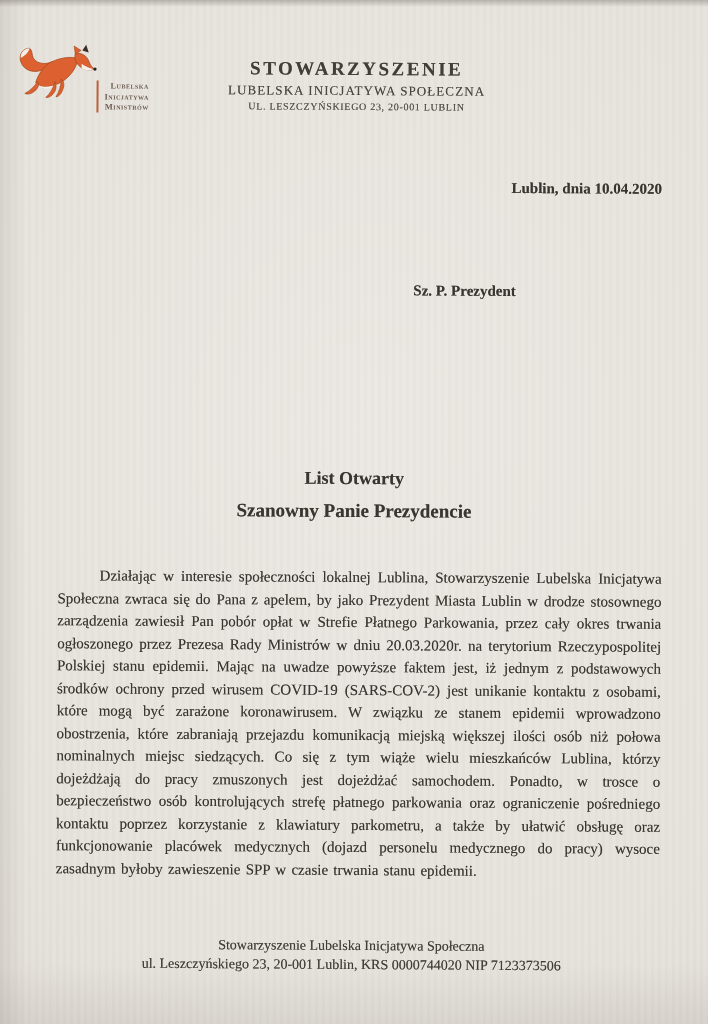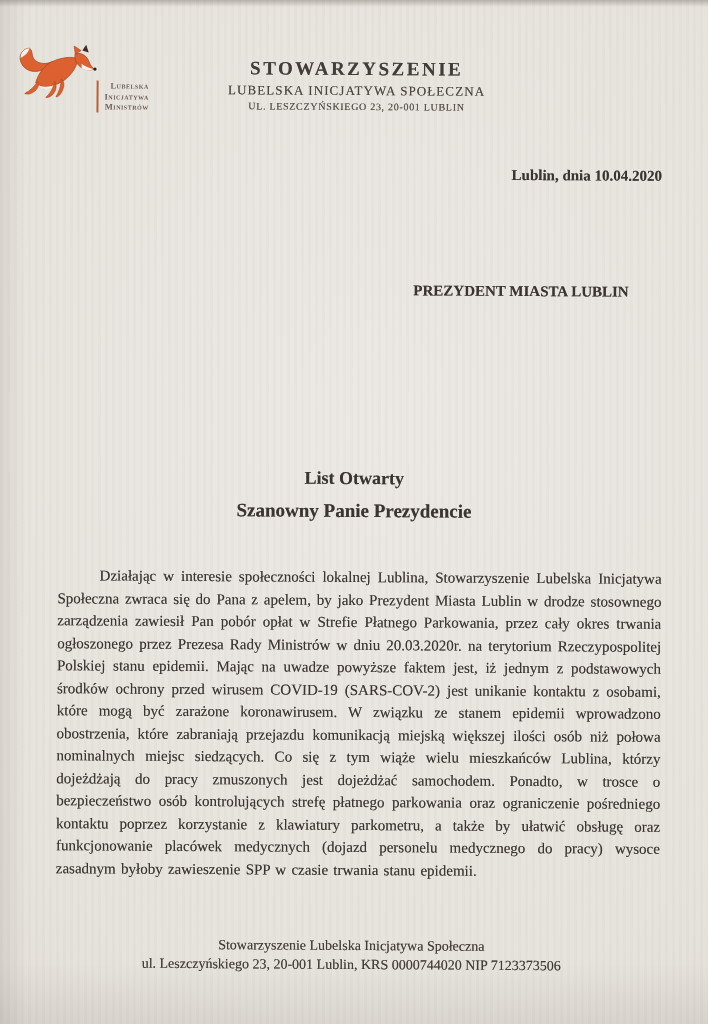--- a/index.html
+++ b/index.html
@@ -42,21 +42,21 @@
   .org-block { position: absolute; left: 0; top: 58px; width: 708px; text-align: center; }
   .org-name {
     font-size: 19px; font-weight: bold; letter-spacing: 2.5px;
     color: #423d38;
   }
   .org-subtitle { font-size: 13px; letter-spacing: 1.1px; margin-top: 3px; color: #4a453f; }
   .org-address  { font-size: 10px; letter-spacing: 0.7px; margin-top: 2px; color: #544e48; }
 
   
   .dateline {
-    position: absolute; top: 166px; right: 48px;
+    position: absolute; top: 179px; right: 48px;
     font-size: 15px; font-weight: bold;
   }
 
   
   .addressee { position: absolute; left: 412px; top: 281px; font-size: 15px; line-height: 18.6px; }
   .addr-bold { font-weight: bold; }
   .addr-italic { font-style: italic; font-weight: normal; }
 
   
   .title1 {
@@ -125,21 +125,21 @@
       <div class="org-block">
         <div class="org-name">STOWARZYSZENIE</div>
         <div class="org-subtitle">LUBELSKA INICJATYWA SPOŁECZNA</div>
         <div class="org-address">UL. LESZCZYŃSKIEGO 23, 20-001 LUBLIN</div>
       </div>
     </header>
 
     <div class="dateline">Lublin, dnia 10.04.2020</div>
 
     <div class="addressee">
-      <div class="addr-bold">PREZYDENT MIASTA LUBLIN</div>
+      <div class="addr-bold">Sz. P. Prezydent</div>
     </div>
 
     <div class="title1">List Otwarty</div>
     <div class="title2">Szanowny Panie Prezydencie</div>
 
     <p class="body">Działając w interesie społeczności lokalnej Lublina, Stowarzyszenie Lubelska Inicjatywa Społeczna zwraca się do Pana z apelem, by jako Prezydent Miasta Lublin w drodze stosownego zarządzenia zawiesił Pan pobór opłat w Strefie Płatnego Parkowania, przez cały okres trwania ogłoszonego przez Prezesa Rady Ministrów w dniu 20.03.2020r. na terytorium Rzeczypospolitej Polskiej stanu epidemii. Mając na uwadze powyższe faktem jest, iż jednym z podstawowych środków ochrony przed wirusem COVID-19 (SARS-COV-2) jest unikanie kontaktu z osobami, które mogą być zarażone koronawirusem. W związku ze stanem epidemii wprowadzono obostrzenia, które zabraniają przejazdu komunikacją miejską większej ilości osób niż połowa nominalnych miejsc siedzących.  Co się z tym wiąże wielu mieszkańców Lublina, którzy dojeżdżają do pracy zmuszonych jest dojeżdżać samochodem. Ponadto, w trosce o bezpieczeństwo osób kontrolujących strefę płatnego parkowania oraz ograniczenie pośredniego kontaktu poprzez korzystanie z klawiatury parkometru, a także by ułatwić obsługę oraz funkcjonowanie placówek medycznych (dojazd personelu medycznego do pracy) wysoce zasadnym byłoby zawieszenie SPP w czasie trwania stanu epidemii.</p>
 
     <footer class="footer">
       <div>Stowarzyszenie Lubelska Inicjatywa Społeczna</div>
       <div>ul. Leszczyńskiego 23, 20-001 Lublin, KRS 0000744020  NIP 7123373506</div>

